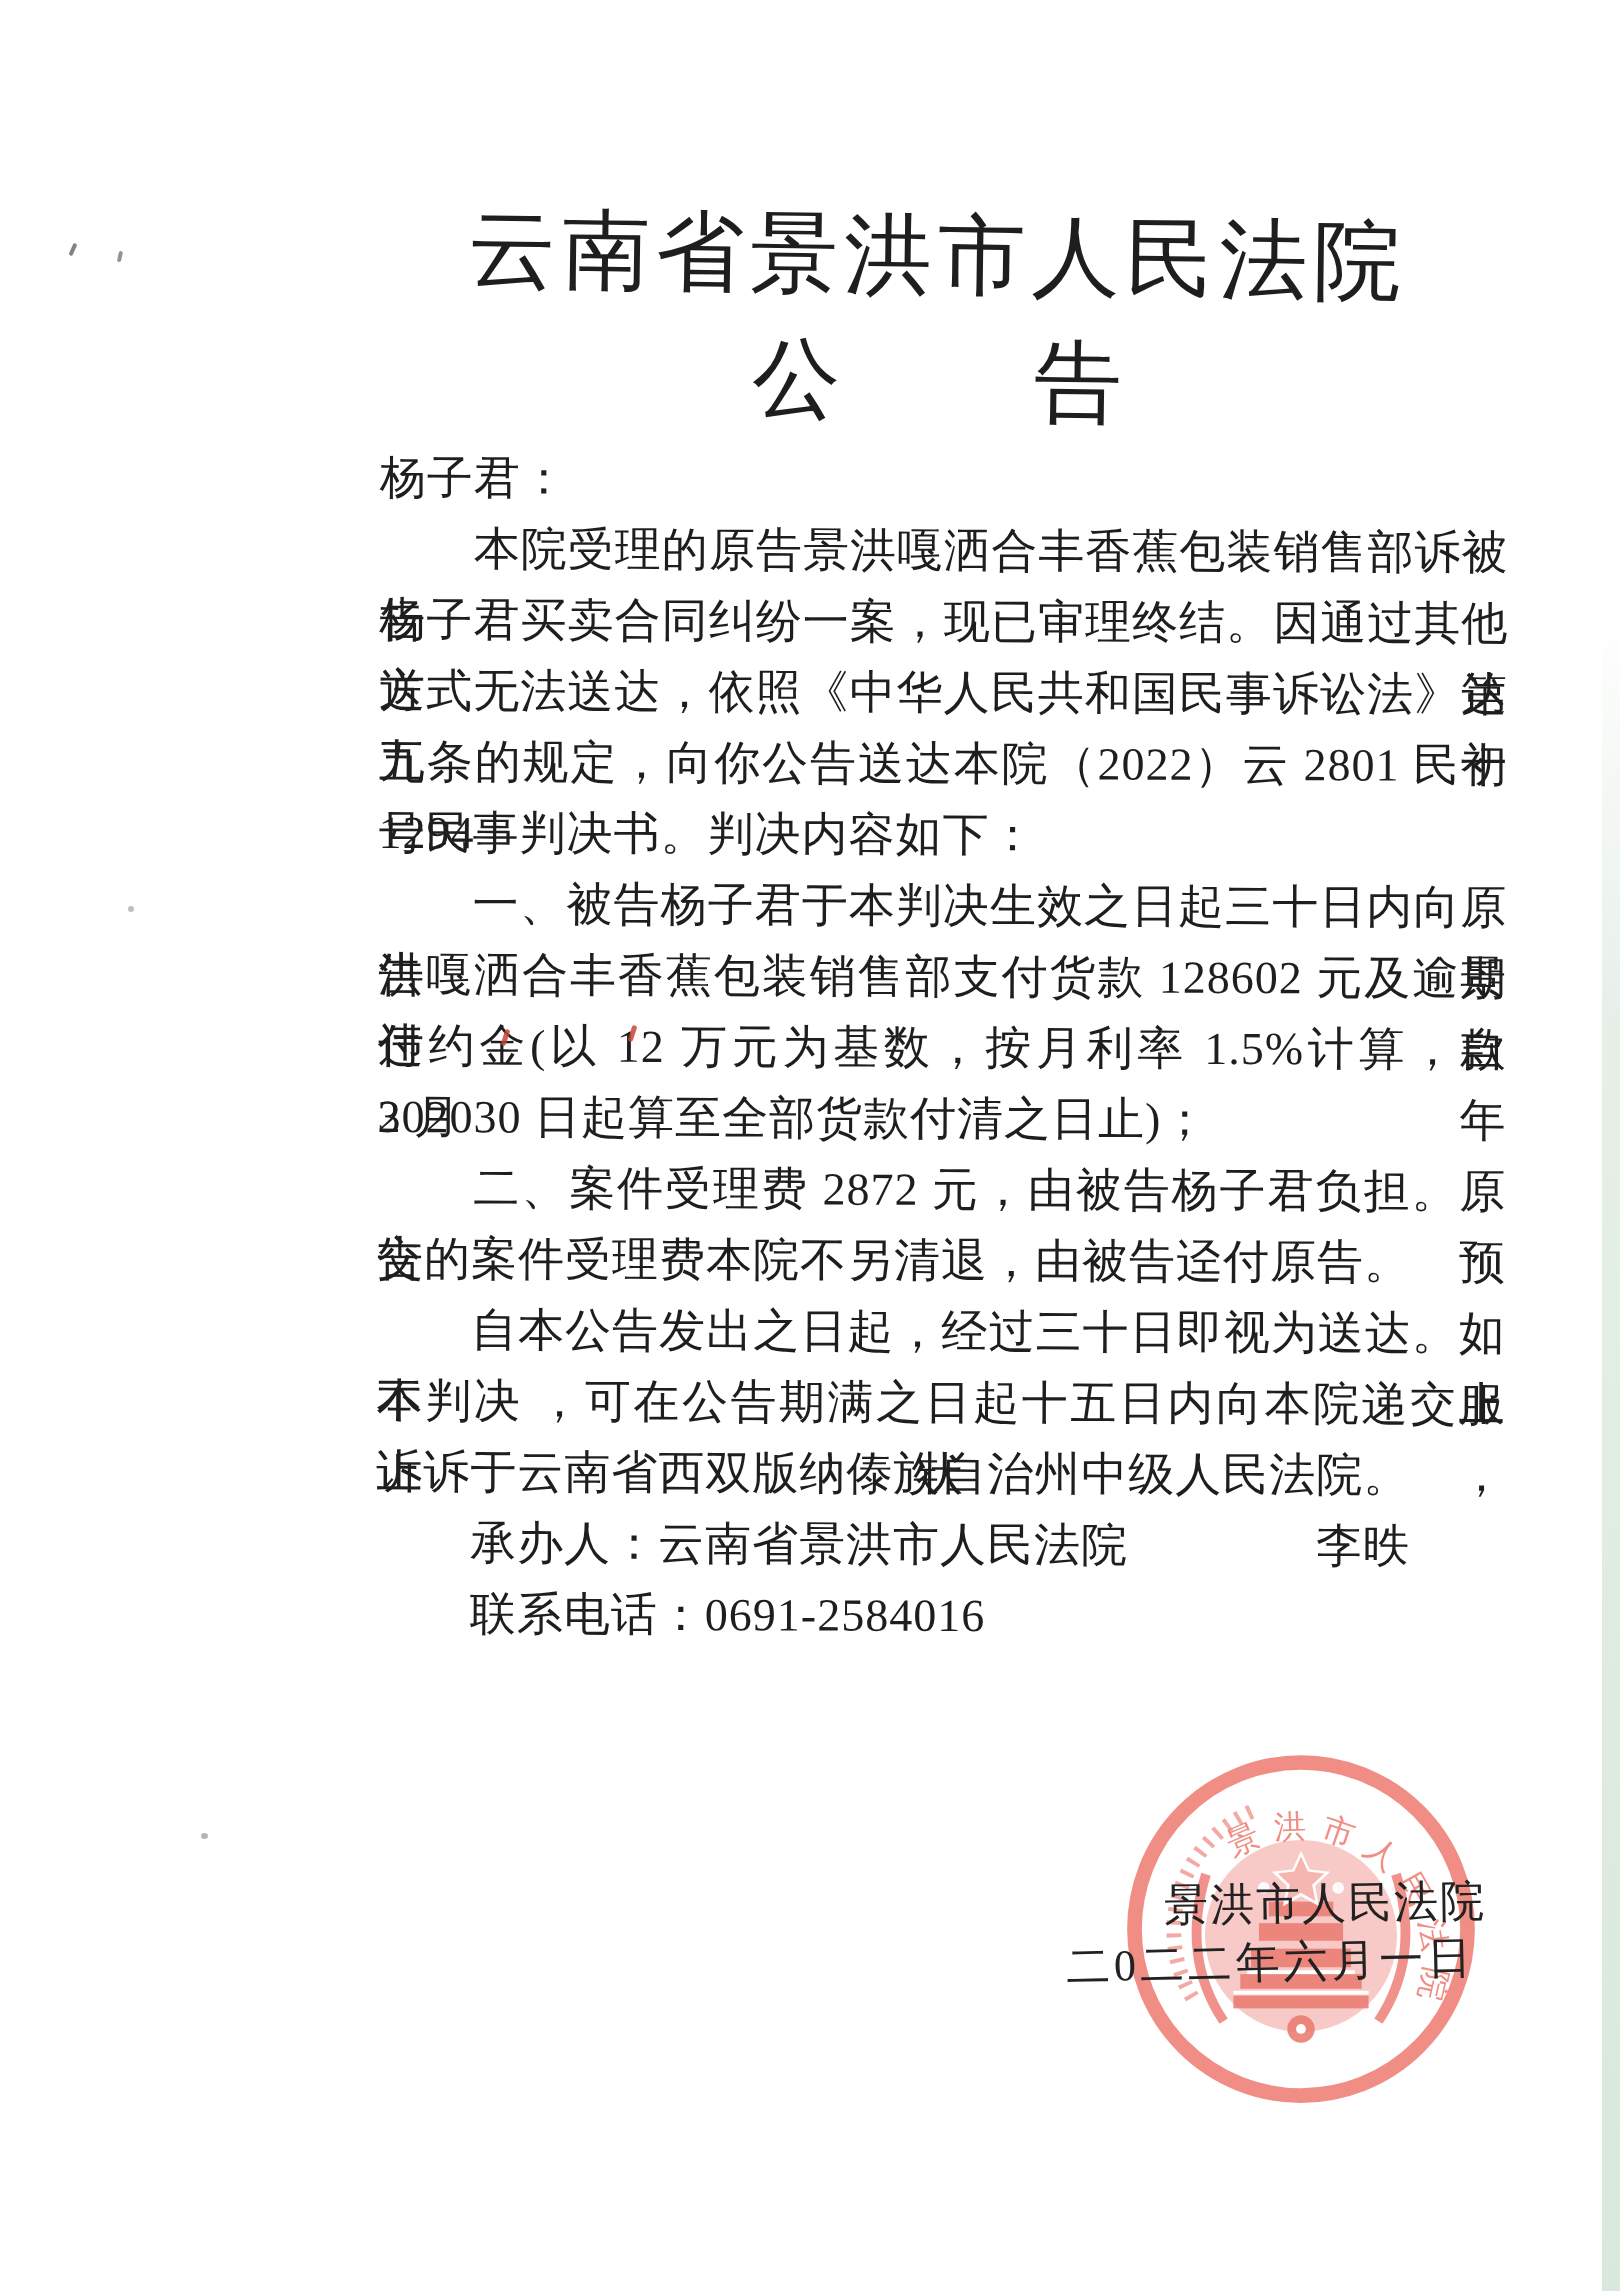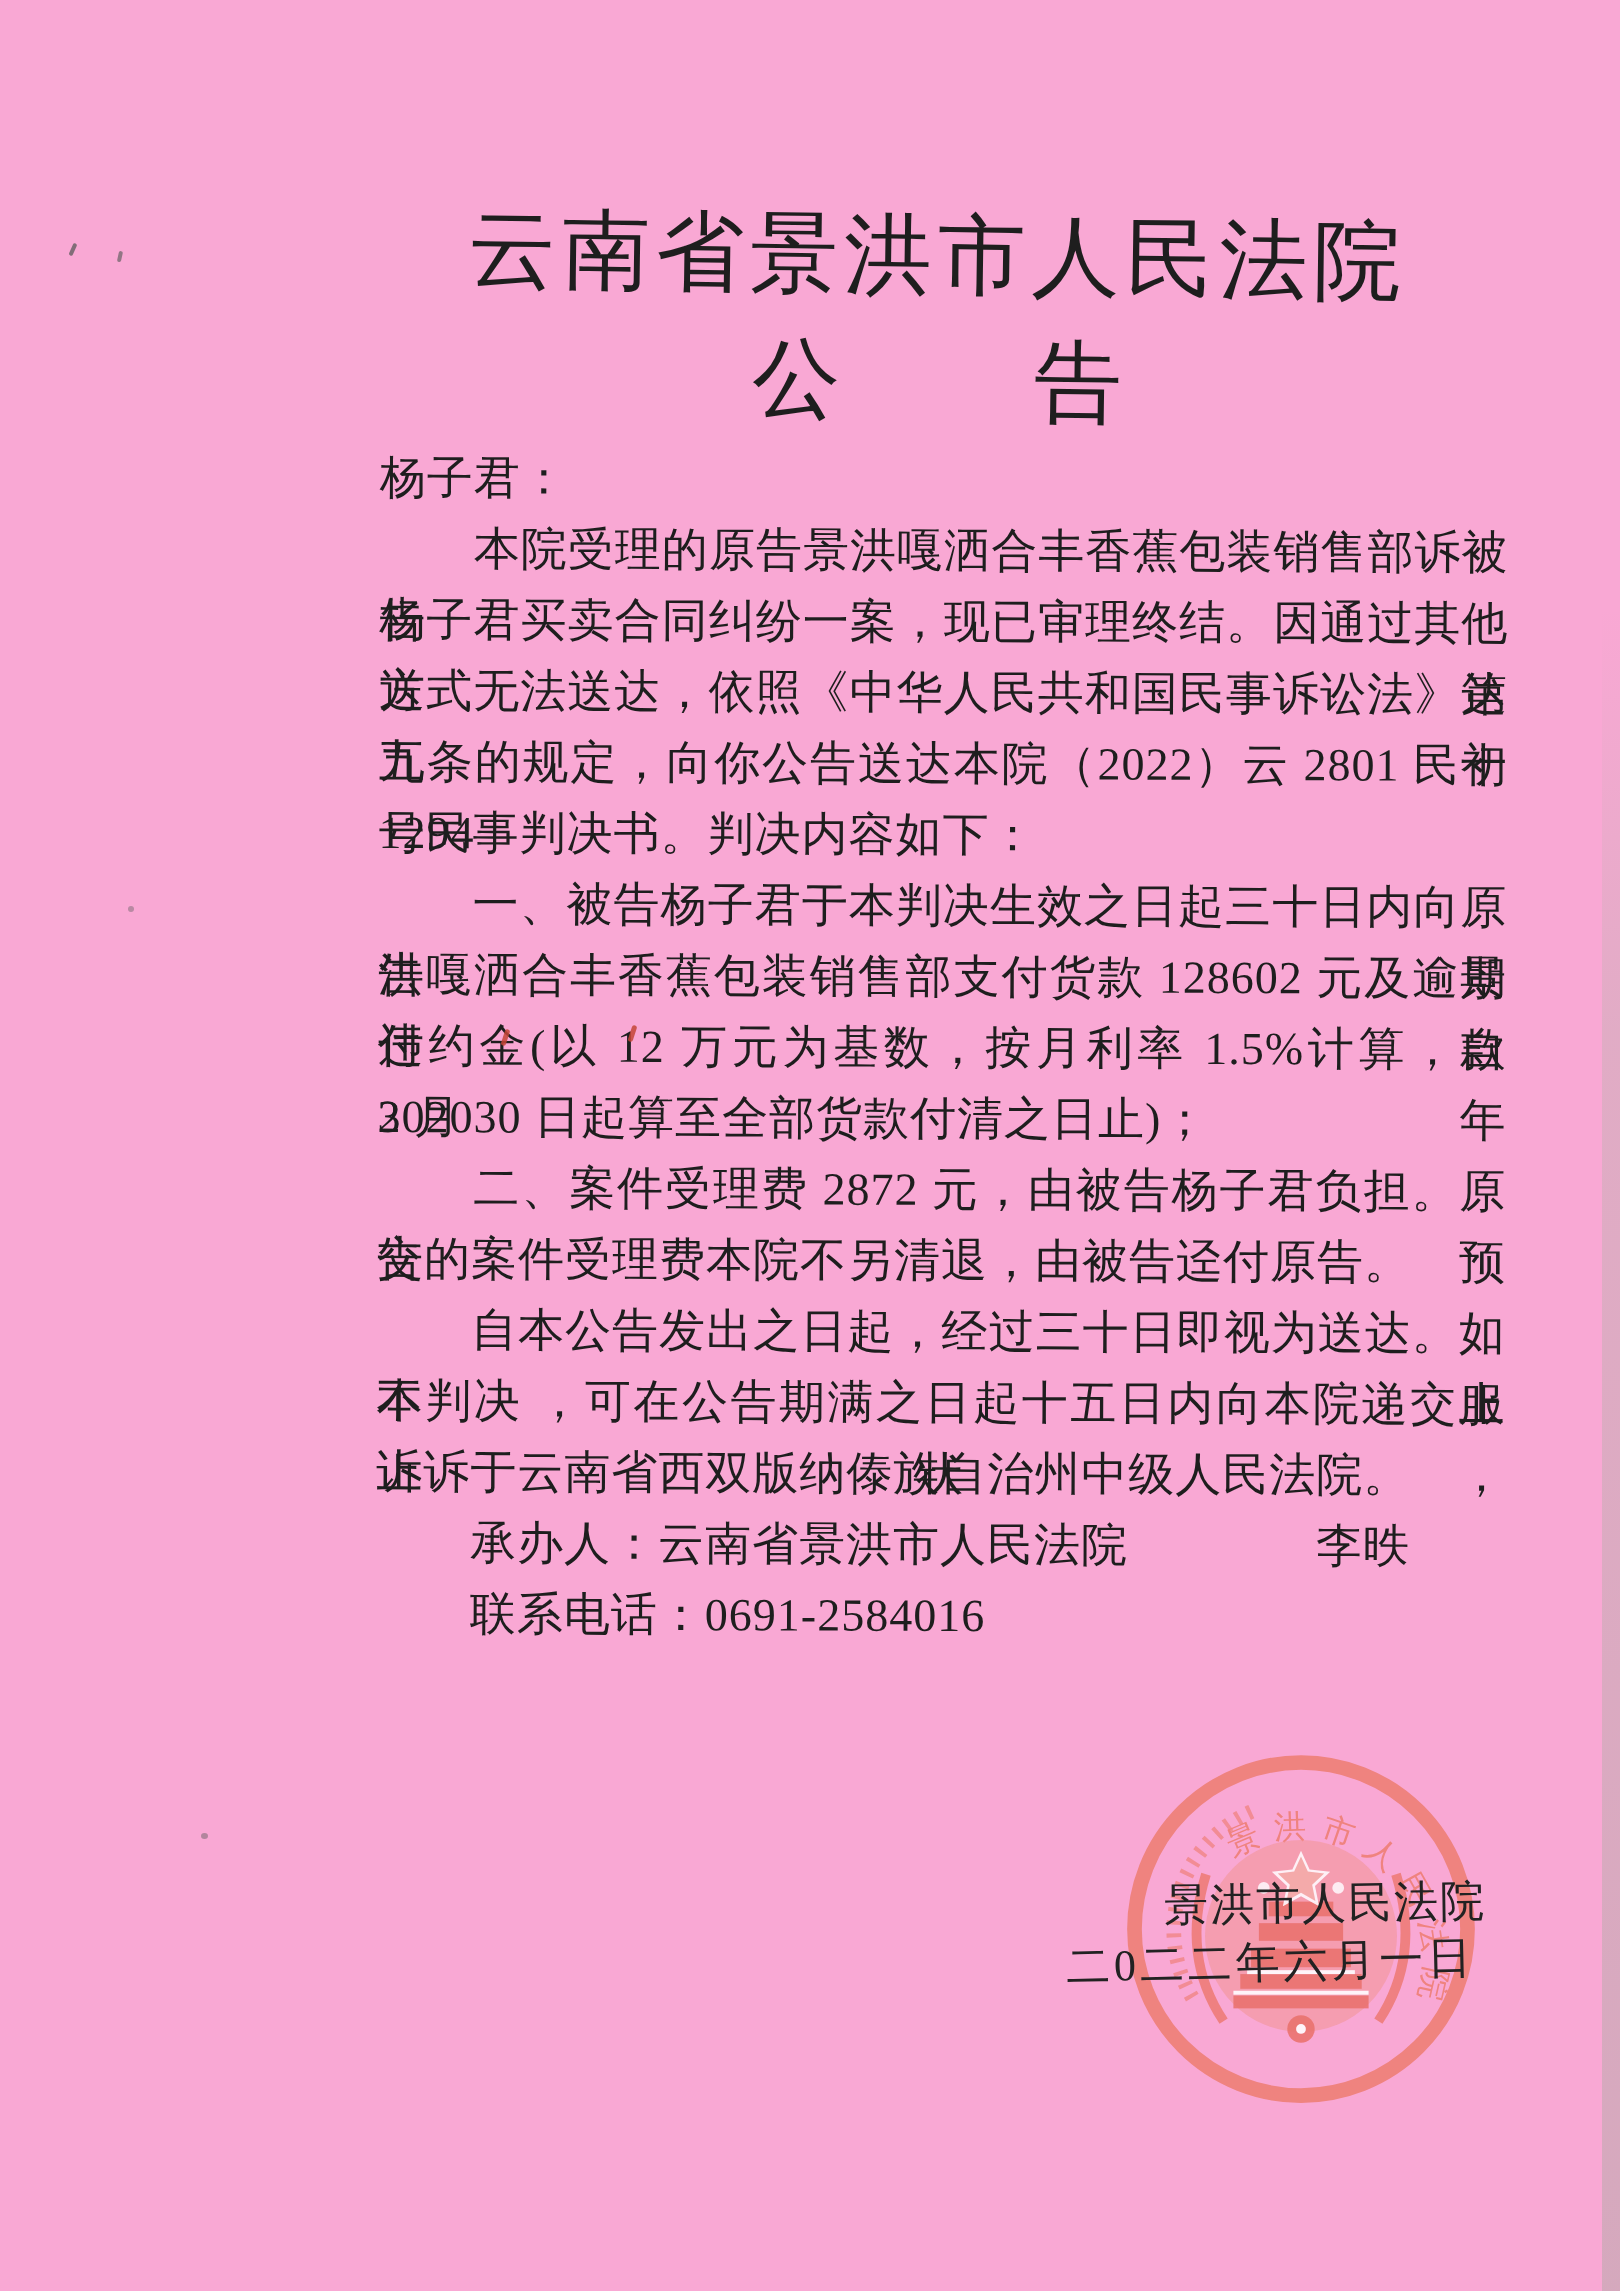--- a/index.html
+++ b/index.html
@@ -1,20 +1,20 @@
 <!DOCTYPE html>
 <html><head>
 <meta charset="utf-8">
 <style>
   html,body{margin:0;padding:0;background:#e8e8e8;}
   .page{
     position:relative;
     width:1620px;height:2292px;
     margin:0 auto;
-    background:#f9a8d4;
+    background:#ffffff;
     overflow:hidden;
     font-family:"Liberation Serif","DejaVu Serif",serif;
     color:#1e1e1e;
   }
   
   .title1{
     position:absolute;left:469px;top:196px;
     font-size:88px;line-height:108px;letter-spacing:5.9px;
     font-weight:500;white-space:nowrap;
     transform:rotate(0.8deg);transform-origin:left top;

